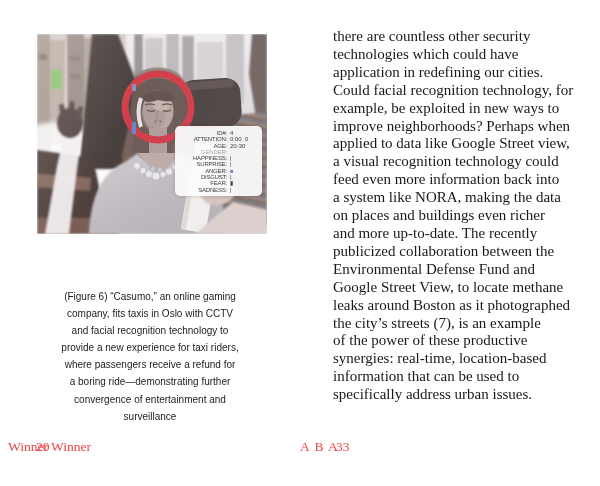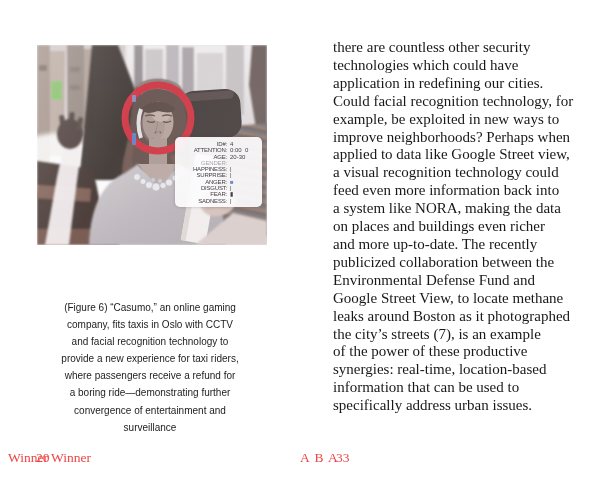--- a/index.html
+++ b/index.html
@@ -1,18 +1,18 @@
 <!DOCTYPE html>
 <html><head>
 <meta charset="utf-8">
 <style>
   html,body{margin:0;padding:0;background:#ffffff;}
   .spread{position:relative;width:600px;height:486px;background:#ffffff;overflow:hidden;
           font-family:"Liberation Serif",serif;color:#161616;}
-  .page{position:absolute;top:14px;width:300px;height:434px;}
+  .page{position:absolute;top:3px;width:300px;height:434px;}
   .page-left{left:0;}
   .page-right{left:300px;}
 
   
   .photo{position:absolute;left:37px;top:31px;width:230px;height:200px;margin:0;
          overflow:hidden;background:#e9e3e5;}
   .photo svg{position:absolute;left:0;top:0;filter:blur(.45px) saturate(.82) contrast(.92) brightness(1.04);}
   .photo .haze{position:absolute;left:0;top:0;right:0;bottom:0;pointer-events:none;
          background:linear-gradient(115deg, rgba(255,255,255,.28) 0%, rgba(244,236,244,.10) 40%, rgba(236,226,236,.16) 100%);}
 

